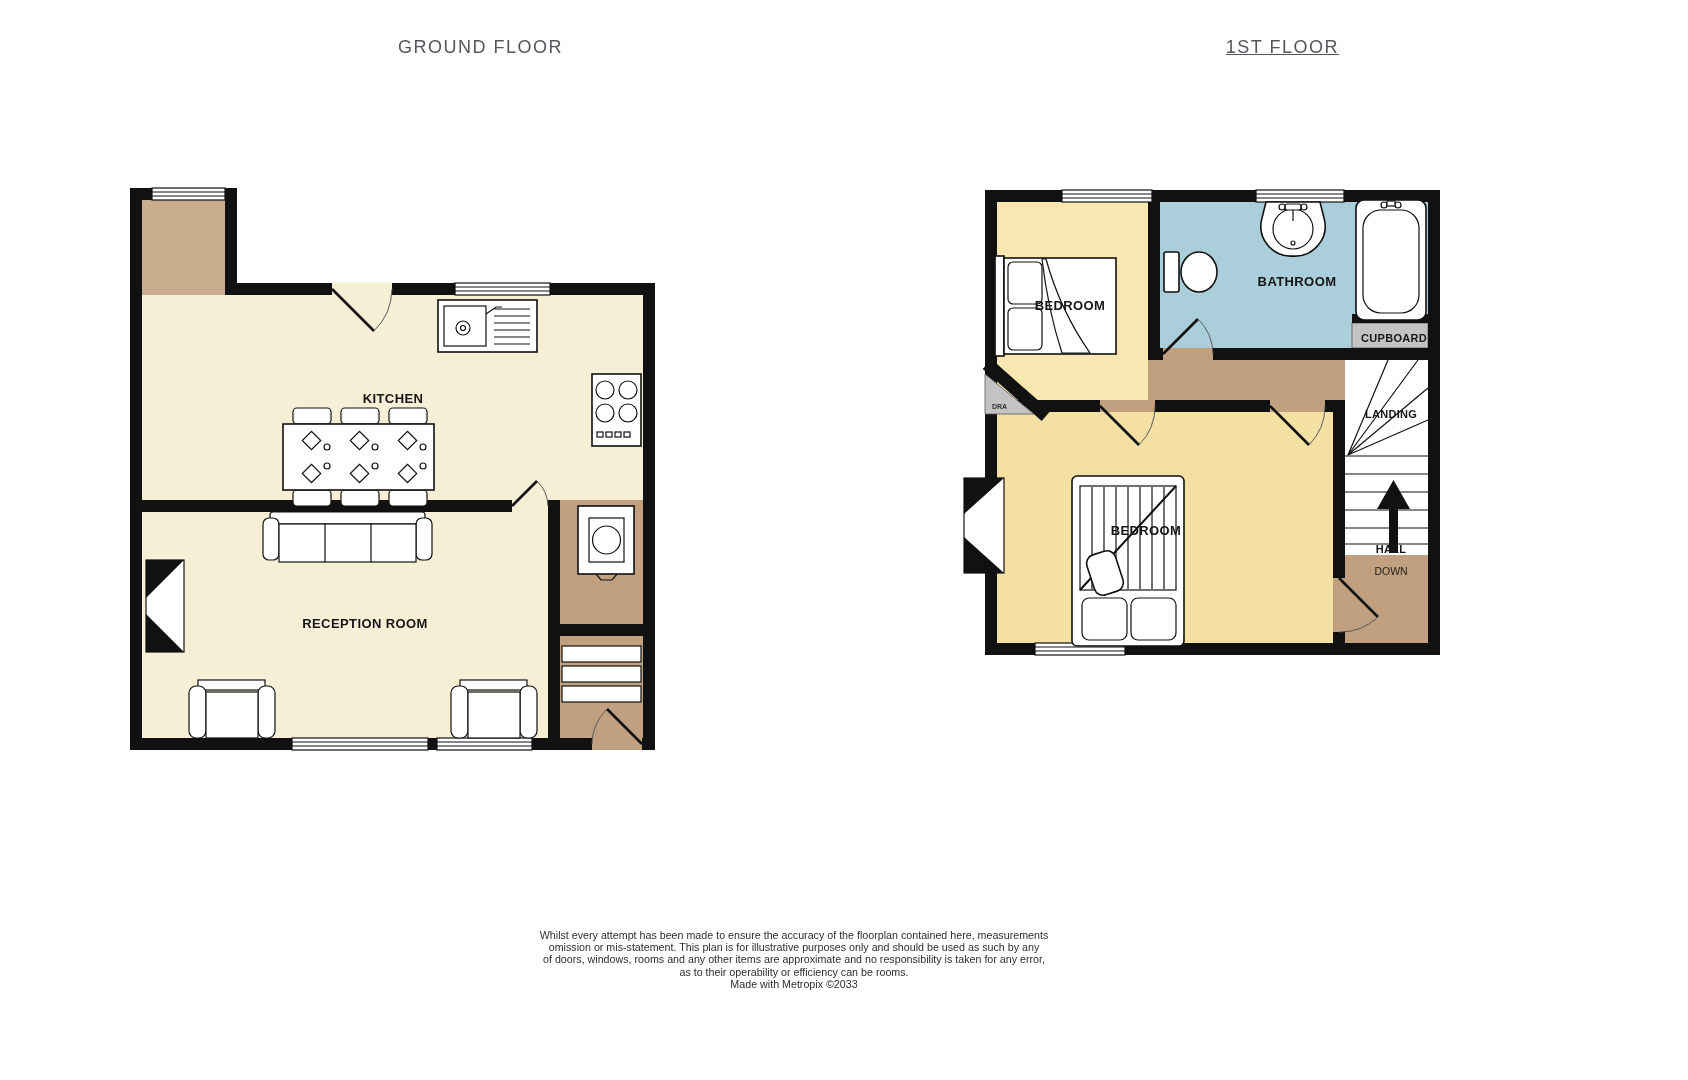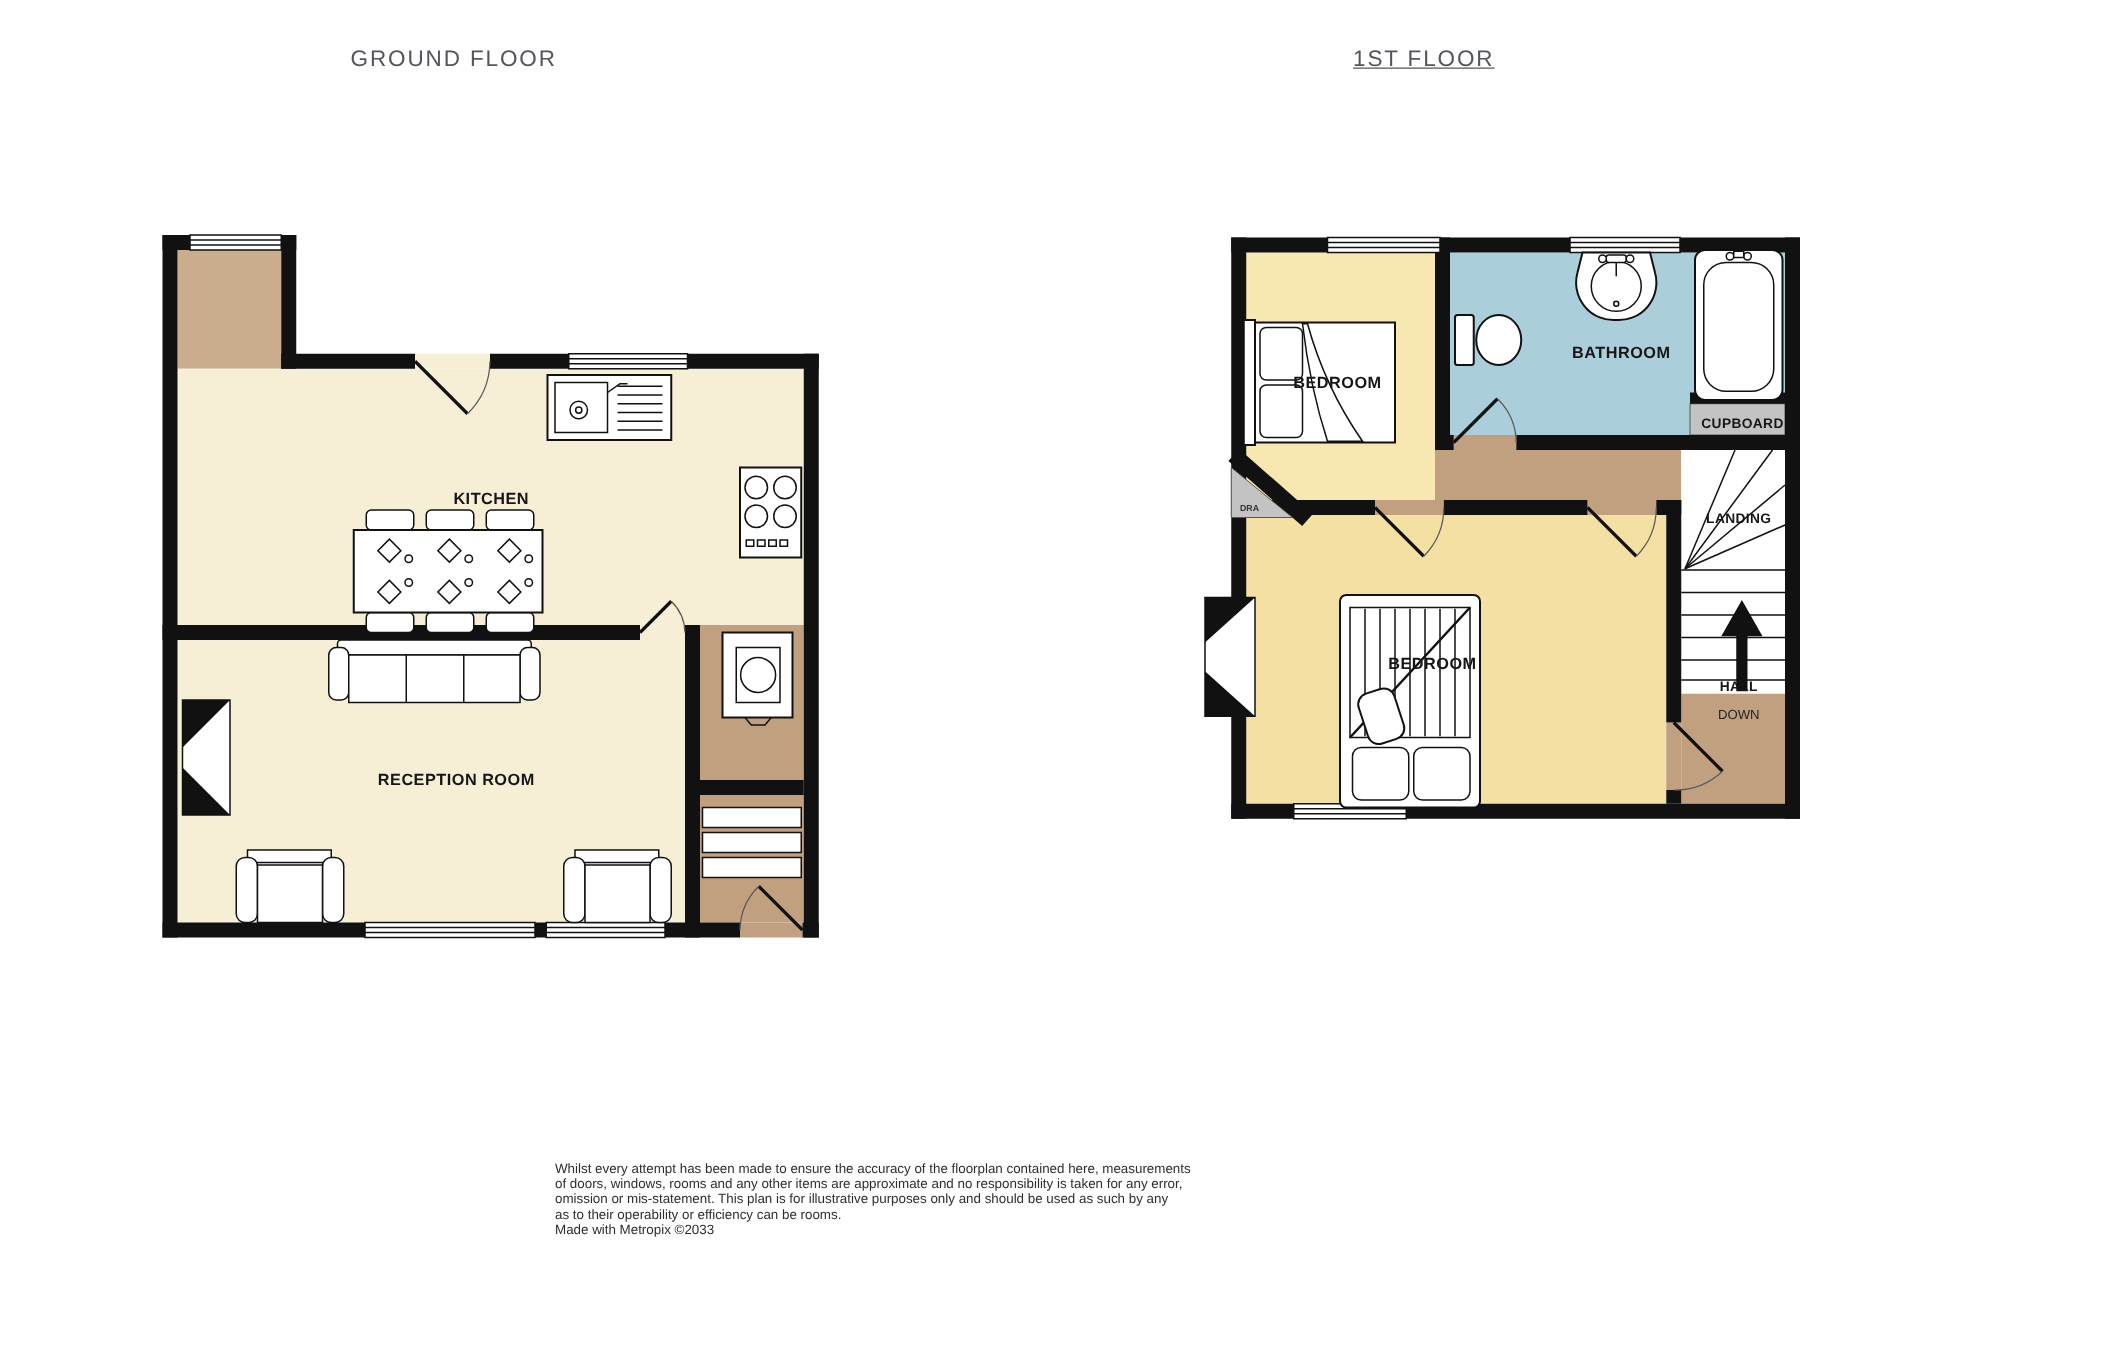--- a/index.html
+++ b/index.html
@@ -1,20 +1,20 @@
 <!DOCTYPE html>
 <html><head>
 <meta charset="utf-8">
 <style>
   html,body{margin:0;padding:0;background:#ffffff;}
   body{width:1688px;height:1080px;position:relative;font-family:"Liberation Sans",sans-serif;overflow:hidden;}
-  .floor-title{position:absolute;width:400px;text-align:center;font-size:18px;letter-spacing:1.5px;color:#53575c;}
+  .floor-title{position:absolute;width:400px;text-align:right;font-size:18px;letter-spacing:1.5px;color:#53575c;}
   #ground-title{left:163px;top:37px;}
   #first-title{left:939px;top:37px;text-decoration:underline;}
-  .disclaimer{position:absolute;left:444px;top:929px;width:700px;font-size:10.7px;line-height:12.2px;color:#2e2e2e;}
+  .disclaimer{position:absolute;left:444px;top:929px;width:700px;text-align:center;font-size:10.7px;line-height:12.2px;color:#2e2e2e;}
   svg{position:absolute;left:0;top:0;}
   .wall{fill:#111111;}
   .cream{fill:#f6efd6;}
   .tanl{fill:#c9ad8e;}
   .tan{fill:#c1a080;}
   .bedy1{fill:#f8e7b0;}
   .bedy2{fill:#f5e0a4;}
   .bath{fill:#abcfda;}
   .gray{fill:#c3c3c3;stroke:#555;stroke-width:.8;}
   .wht{fill:#ffffff;stroke:#111;stroke-width:1.6;}
@@ -330,17 +330,17 @@
     <text x="1394" y="342" class="small">CUPBOARD</text>
     <text x="1391" y="418" class="small">LANDING</text>
     <text x="1146" y="535" class="room">BEDROOM</text>
     <text x="1391" y="553" class="small">HALL</text>
     <text x="1391" y="575" class="reg">DOWN</text>
   </g>
 </svg>
 
 <div class="disclaimer">
   <div>Whilst every attempt has been made to ensure the accuracy of the floorplan contained here, measurements</div>
+  <div>omission or mis-statement. This plan is for illustrative purposes only and should be used as such by any</div>
   <div>of doors, windows, rooms and any other items are approximate and no responsibility is taken for any error,</div>
-  <div>omission or mis-statement. This plan is for illustrative purposes only and should be used as such by any</div>
   <div>as to their operability or efficiency can be rooms.</div>
   <div>Made with Metropix ©2033</div>
 </div>
 
 </body></html>

